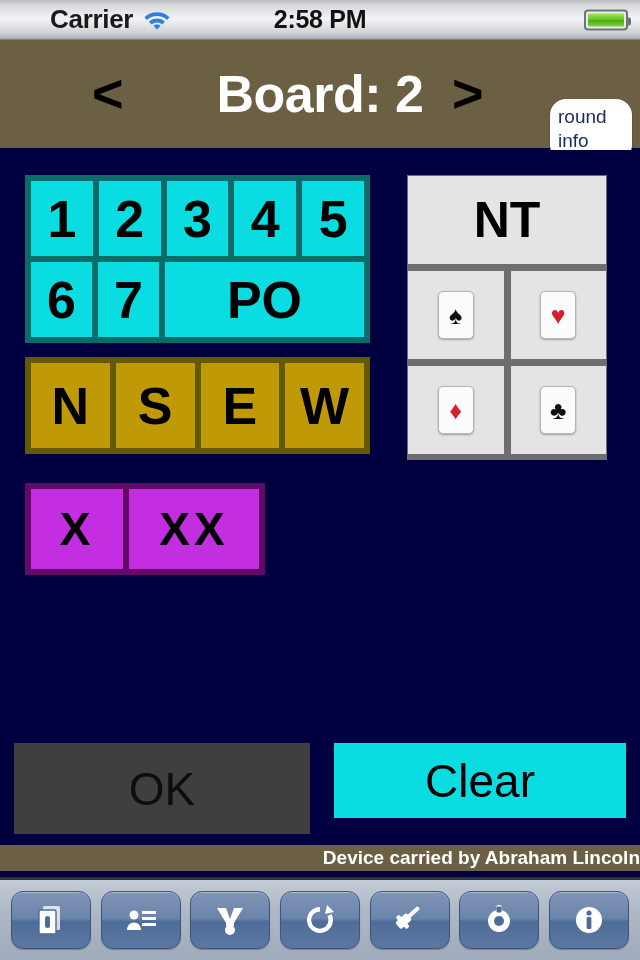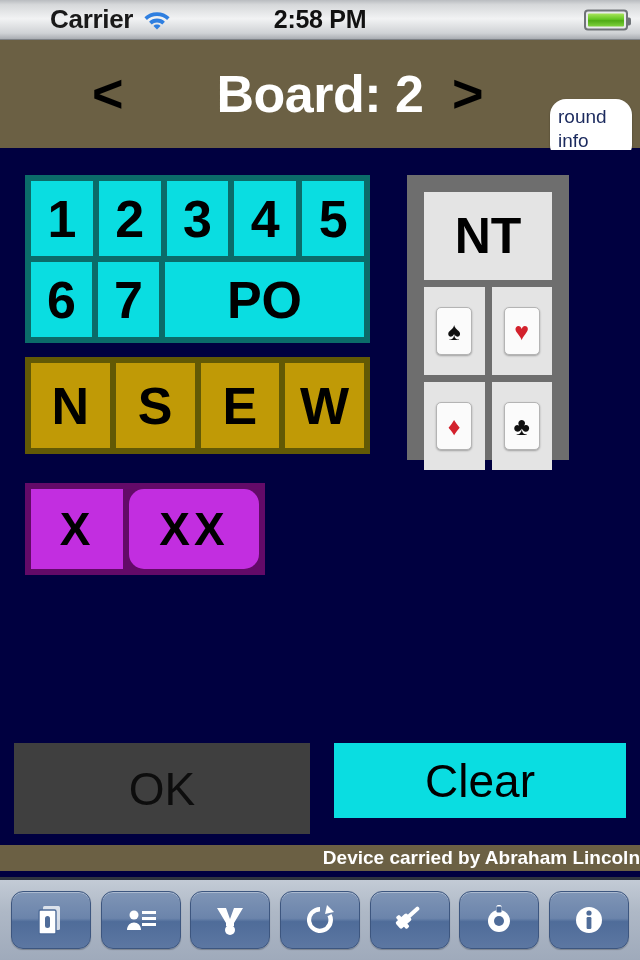--- a/index.html
+++ b/index.html
@@ -102,26 +102,26 @@
     position: absolute; left: 25px; top: 333px; width: 240px; height: 92px;
     background: #630a68; padding: 6px; display: flex; gap: 6px;
   }
   .dbl-btn {
     background: #c22ee0; color: #000;
     display: flex; align-items: center; justify-content: center;
     font-size: 46px; font-weight: bold; cursor: pointer; user-select: none;
     letter-spacing: 4px;
   }
   .dbl-x { flex: 0 0 92px; }
-  .dbl-xx { flex: 1 1 auto; border-radius: 15px; }
+  .dbl-xx { flex: 1 1 auto; }
 
   
   .suit-pad {
-    position: absolute; left: 407px; top: 25px; width: 162px; height: 285px;
-    background: #6e6e6e; padding: 17px;
+    position: absolute; left: 407px; top: 25px; width: 200px; height: 285px;
+    background: #6e6e6e; padding: 1px;
   }
   .nt-btn {
     width: 100%; height: 88px; background: #e4e4e4;
     display: flex; align-items: center; justify-content: center;
     font-size: 50px; font-weight: bold; color: #000;
     cursor: pointer; user-select: none;
   }
   .suit-grid { display: grid; grid-template-columns: 1fr 1fr; gap: 7px; margin-top: 7px; }
   .suit-btn {
     height: 88px; background: #e4e4e4; display: flex; align-items: center; justify-content: center;

